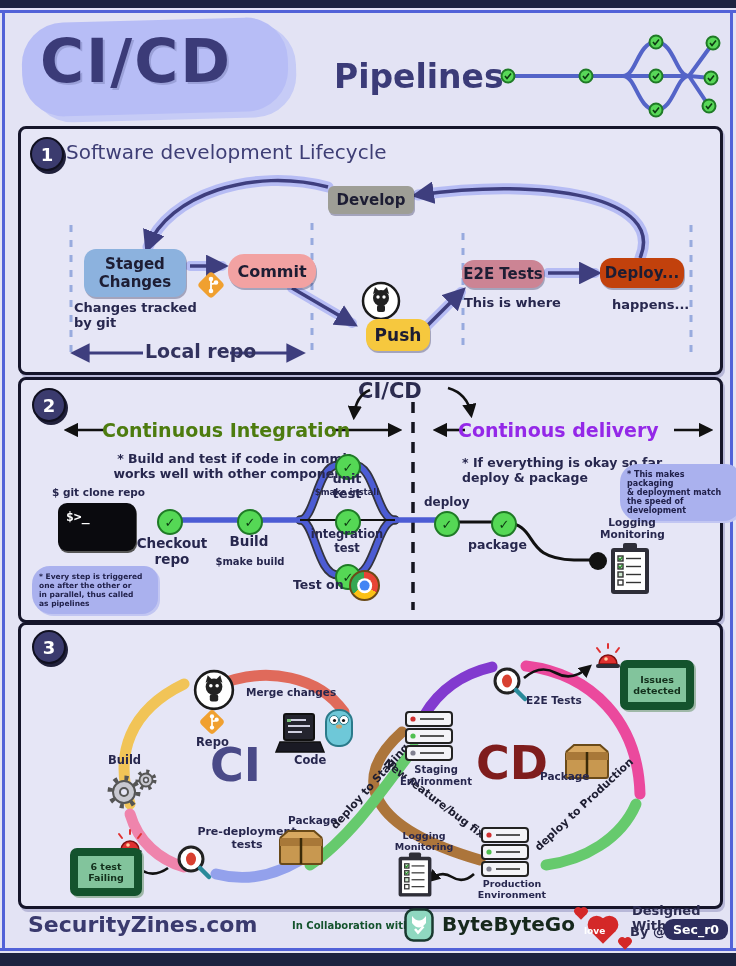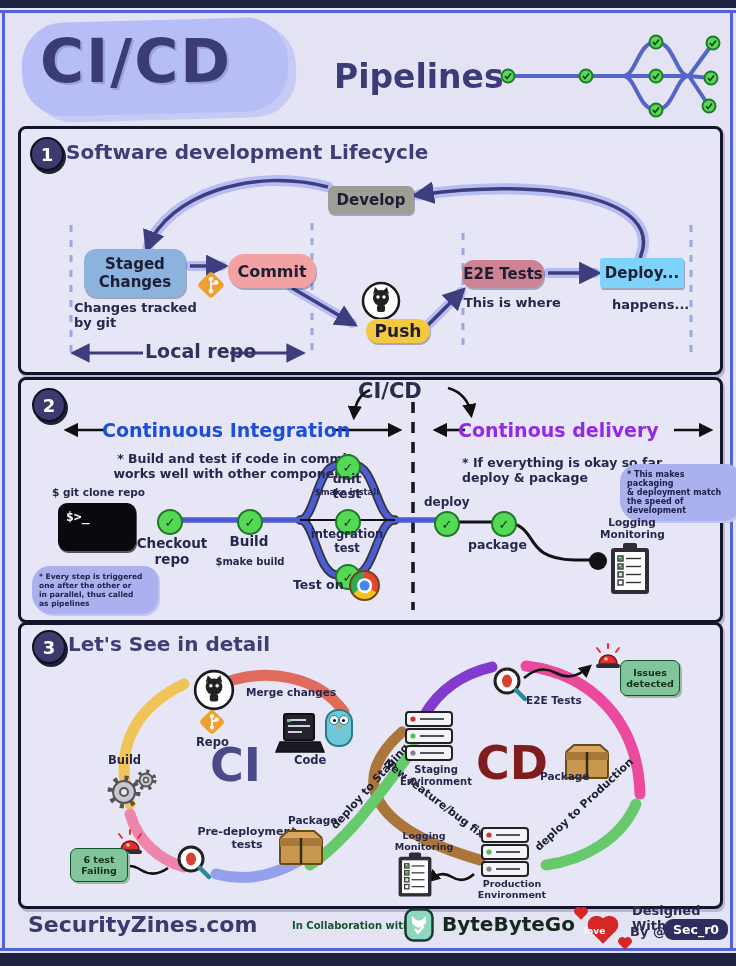--- a/index.html
+++ b/index.html
@@ -13,21 +13,21 @@
   .line-h{left:0;width:736px;height:3px;background:#5262d8;}
   .line-v{top:10px;width:3px;height:940px;background:#5262d8;}
   
   .blob{left:22px;top:20px;width:266px;height:94px;background:#b7bdf6;border-radius:42px;transform:rotate(-1.5deg);box-shadow:8px 6px 0 #c6cbf6;}
   .title-main{left:40px;top:26px;font-size:60px;font-weight:800;color:#3b3b78;letter-spacing:2px;text-shadow:2px 2px 0 #9aa0d8;}
   .title-sub{left:302px;top:58px;font-size:33px;font-weight:800;color:#3b3b78;margin-left:32px;}
   
   .sect{position:absolute;left:18px;width:699px;border:3px solid #15152a;border-radius:8px;background:#e6e6f6;box-shadow:2px 3px 0 #b8b8d8;}
   .badge{position:absolute;width:30px;height:30px;border-radius:50%;background:#3b3b6e;border:2px solid #101020;
          color:#fff;font-weight:800;font-size:18px;display:flex;align-items:center;justify-content:center;box-shadow:2px 3px 0 #20203a;}
-  .sect-title{position:absolute;font-size:20px;font-weight:700;color:#3e3e75;}
+  .sect-title{position:absolute;font-size:20px;font-weight:400;color:#3e3e75;}
   
   .nbox{position:absolute;display:flex;align-items:center;justify-content:center;text-align:center;
         font-weight:800;color:#1d1d33;border-radius:12px;box-shadow:1px 2px 0 rgba(40,40,80,.35);}
   
   .chk{position:absolute;width:22px;height:22px;border-radius:50%;background:#55d855;border:2px solid #1f7a26;
        display:flex;align-items:center;justify-content:center;}
   .chk::after{content:"✓";font-size:13px;font-weight:800;color:#0d3a12;}
   
   .term{position:absolute;background:#0a0a0e;border-radius:9px;color:#fff;font-family:"DejaVu Sans Mono","Liberation Mono",monospace;
         font-weight:700;font-size:13px;padding:6px 8px;box-shadow:1px 2px 0 #555;}
@@ -35,21 +35,21 @@
   .bubble{position:absolute;background:#aab1ee;border-radius:18px 14px 16px 20px;color:#20204a;font-weight:700;
           padding:6px 7px;text-align:left;white-space:pre-line;box-shadow:2px 2px 0 #c2c6f2;}
   
   .chrome{position:absolute;border-radius:50%;background:conic-gradient(#e84436 0 120deg,#fbc116 120deg 235deg,#34a853 235deg 360deg);
           border:2px solid #6a4a18;}
   .chrome::before{content:"";position:absolute;left:50%;top:50%;width:58%;height:58%;transform:translate(-50%,-50%);
           background:#fff;border-radius:50%;}
   .chrome::after{content:"";position:absolute;left:50%;top:50%;width:40%;height:40%;transform:translate(-50%,-50%);
           background:#4285f4;border-radius:50%;}
   
-  .gbox{position:absolute;background:#82c49c;border:1px solid #14532d;border-radius:7px;color:#13301c;font-weight:800;
+  .gbox{position:absolute;background:#82c49c;border:8px solid #14532d;border-radius:7px;color:#13301c;font-weight:800;
         display:flex;align-items:center;justify-content:center;text-align:center;white-space:pre-line;box-shadow:2px 2px 0 #9fb8a8;}
   
   .rot{position:absolute;font-weight:800;color:#1c1c30;text-align:center;white-space:nowrap;}
   
   .heart{position:absolute;}
   .heart .hs{position:absolute;left:10px;top:8px;width:18px;height:18px;background:#d42828;transform:rotate(45deg);}
   .heart .hs::before,.heart .hs::after{content:"";position:absolute;width:18px;height:18px;border-radius:50%;background:#d42828;}
   .heart .hs::before{top:-9px;left:0;}
   .heart .hs::after{top:0;left:-9px;}
   .heart .ht{position:absolute;left:0;top:12px;width:38px;color:#fff;font-size:9px;font-weight:800;z-index:2;}
@@ -170,24 +170,24 @@
 by git</div>
   <svg width="42" height="42" style="left:360px;top:280px;" viewBox="0 0 42 42">
     <circle cx="21" cy="21" r="18" fill="#fff" stroke="#1a1a1a" stroke-width="2.5"></circle>
     <polygon points="13,14 15,7 19,11" fill="#222"></polygon>
       <polygon points="29,14 27,7 23,11" fill="#222"></polygon>
     <circle cx="21" cy="18" r="8" fill="#222"></circle>
     <circle cx="18" cy="17" r="1.7" fill="#fff"></circle>
       <circle cx="24" cy="17" r="1.7" fill="#fff"></circle>
     <rect x="17" y="25" width="8" height="7" rx="2" fill="#222"></rect>
   </svg>
-  <div class="nbox" style="left:366px;top:319px;width:64px;height:24px;background:#f6c83e;font-size:17px;">Push</div>
+  <div class="nbox" style="left:366px;top:319px;width:64px;height:32px;background:#f6c83e;font-size:17px;">Push</div>
   <div class="nbox" style="left:462px;top:260px;width:82px;height:28px;background:#cc8494;font-size:15px;">E2E Tests</div>
   <div class="lbl" style="left:464px;top:295px;font-size:13px;">This is where</div>
-  <div class="nbox" style="left:600px;top:258px;width:84px;height:30px;background:#7dd3fc;border-radius:3px;font-size:15px;">Deploy...</div>
+  <div class="nbox" style="left:600px;top:258px;width:84px;height:30px;background:#c2410c;border-radius:12px;font-size:15px;">Deploy...</div>
   <div class="lbl" style="left:612px;top:297px;font-size:13px;">happens...</div>
   <div class="lbl" style="left:145px;top:340px;font-size:19px;font-weight:800;color:#32325e;">Local repo</div>
 
   <div class="sect" style="top:377px;height:240px;"></div>
   <div class="badge" style="left:32px;top:388px;">2</div>
   <div class="lbl" style="left:358px;top:379px;font-size:21px;font-weight:800;color:#2c2c50;">CI/CD</div>
 
   <svg width="700" height="240" style="left:18px;top:378px;" viewBox="0 0 700 240">
     <defs>
       <marker id="a2" viewBox="0 0 10 10" refX="7" refY="5" markerWidth="5.5" markerHeight="5.5" orient="auto-start-reverse">
@@ -214,21 +214,21 @@
       <path d="M377,142 H427"></path>
     </g>
     <path d="M282,142 H377" stroke="#111" stroke-width="2" fill="none"></path>
     <g fill="none" stroke="#111" stroke-width="3">
       <path d="M427,144 H484"></path>
       <path d="M484,144 C525,146 500,180 556,182 L572,182"></path>
     </g>
     <circle cx="580" cy="183" r="9" fill="#111"></circle>
   </svg>
 
-  <div class="lbl" style="left:102px;top:419px;font-size:19px;font-weight:800;color:#1d4ed8;">Continuous Integration</div>
+  <div class="lbl" style="left:102px;top:419px;font-size:19px;font-weight:800;color:#4d7c0f;">Continuous Integration</div>
   <div class="lbl" style="left:458px;top:419px;font-size:19px;font-weight:800;color:#9428e8;">Continous delivery</div>
   <div class="lbl" style="left:80px;top:452px;width:310px;text-align:center;font-size:12.5px;">* Build and test if code in commit
 works well with other components</div>
   <div class="lbl" style="left:462px;top:456px;width:220px;text-align:left;font-size:12.5px;">* If everything is okay so far
 deploy &amp; package</div>
   <div class="bubble" style="left:620px;top:464px;width:106px;font-size:8px;">* This makes packaging
 &amp; deployment match
 the speed of development</div>
   <div class="bubble" style="left:32px;top:566px;width:112px;font-size:7.5px;">* Every step is triggered
 one after the other or
@@ -273,21 +273,20 @@
         <line x1="18" y1="32.5" x2="33" y2="32.5"></line>
       <rect x="10" y="38" width="5" height="5" fill="#fff"></rect>
         <line x1="18" y1="40.5" x2="33" y2="40.5"></line>
     </g>
     <path d="M10.5,16 l1.5,2 l2.5,-3" stroke="#2a8a2a" stroke-width="1.3" fill="none"></path>
     <path d="M10.5,24 l1.5,2 l2.5,-3" stroke="#2a8a2a" stroke-width="1.3" fill="none"></path>
   </svg>
 
   <div class="sect" style="top:622px;height:281px;"></div>
   <div class="badge" style="left:32px;top:630px;">3</div>
-  <div class="sect-title" style="left:68px;top:632px;">Let's See in detail</div>
 
   <svg width="700" height="281" style="left:18px;top:622px;" viewBox="0 0 700 281">
     <defs>
       <marker id="a3" viewBox="0 0 10 10" refX="7" refY="5" markerWidth="5" markerHeight="5" orient="auto-start-reverse">
         <path d="M0,0 L10,5 L0,10 z" fill="#111"></path>
       </marker>
     </defs>
     <g fill="none" stroke-width="11" stroke-linecap="round" opacity="0.92">
       <path d="M112,182 C96,132 112,88 166,62" stroke="#f2c24a"></path>
       <path d="M198,64 C250,42 302,56 326,90" stroke="#e0604e"></path>

